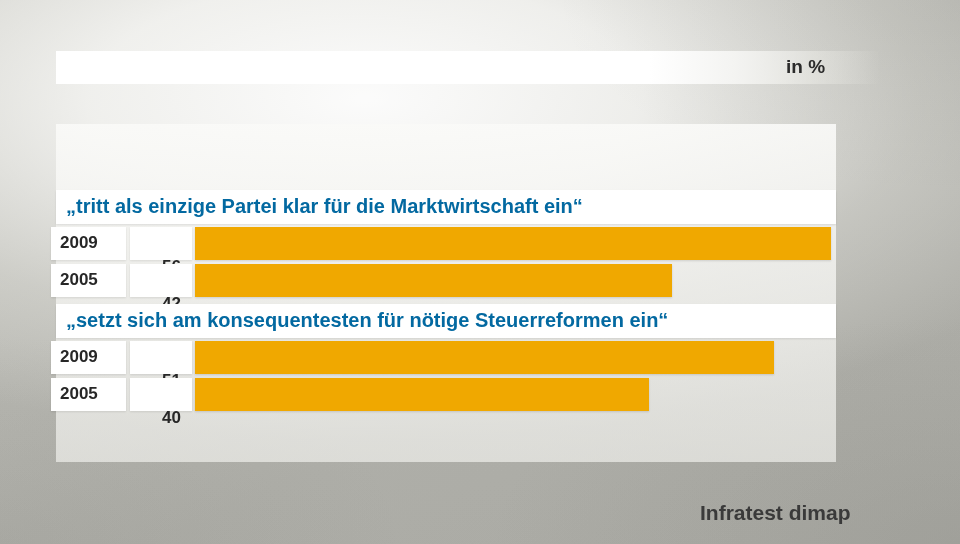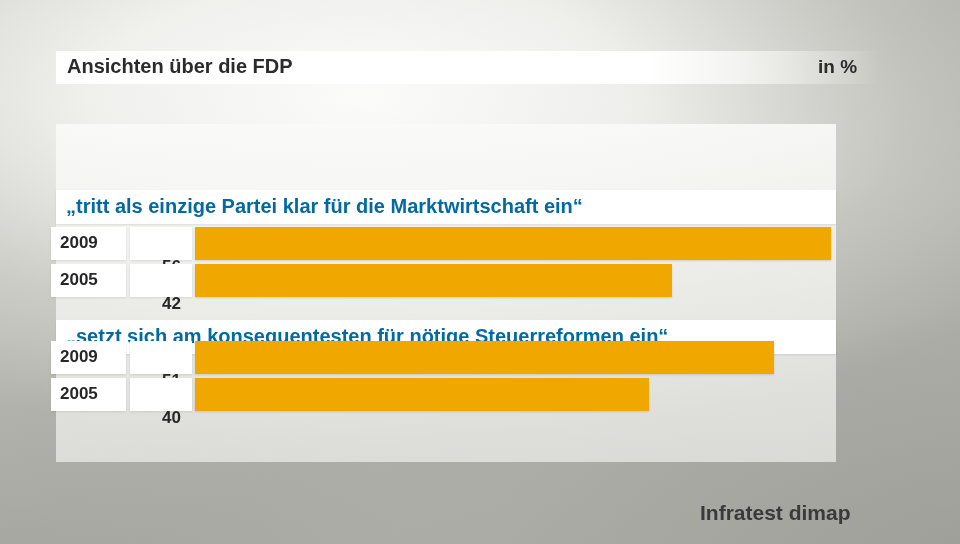--- a/index.html
+++ b/index.html
@@ -76,21 +76,21 @@
     position: absolute;
     left: 11px;
     top: 4px;
     color: #2b2b2b;
     font-size: 20px;
     font-weight: bold;
     white-space: nowrap;
   }
   #subtitle-bar .unit-text {
     position: absolute;
-    left: 762px;
+    left: 730px;
     top: 5px;
     color: #2b2b2b;
     font-size: 19px;
     font-weight: bold;
     white-space: nowrap;
   }
 
   
   #chart-panel {
     position: absolute;
@@ -189,21 +189,20 @@
 </style>
 </head>
 <body>
 
 <div id="stage">
 
   <div id="chart-panel"></div>
 
   <div id="header-block">
     <div id="subtitle-bar">
-      <div class="subtitle-text">Ansichten über die FDP</div>
       <div class="unit-text">in %</div>
     </div>
   </div>
 
   <div id="rows-layer">
       <div class="q-label" style="top: 190px; width: 780px;">
         <span>„tritt als einzige Partei klar für die Marktwirtschaft ein“</span>
       </div>
       <div class="row" style="top: 227px; width: 780px;">
         <div class="cell-year">
@@ -216,21 +215,21 @@
       </div>
       <div class="row" style="top: 264px; width: 780px;">
         <div class="cell-year">
           <span>2005</span>
         </div>
         <div class="cell-value">
           <span>42</span>
         </div>
         <div class="bar" style="width: 476.7px; background: rgb(240, 168, 0);"></div>
       </div>
-      <div class="q-label" style="top: 320px; width: 780px; text-align: right;">
+      <div class="q-label" style="top: 304px; width: 780px; text-align: right;">
         <span>„setzt sich am konsequentesten für nötige Steuerreformen ein“</span>
       </div>
       <div class="row" style="top: 341px; width: 780px;">
         <div class="cell-year">
           <span>2009</span>
         </div>
         <div class="cell-value">
           <span>51</span>
         </div>
         <div class="bar" style="width: 578.85px; background: rgb(240, 168, 0);"></div>

